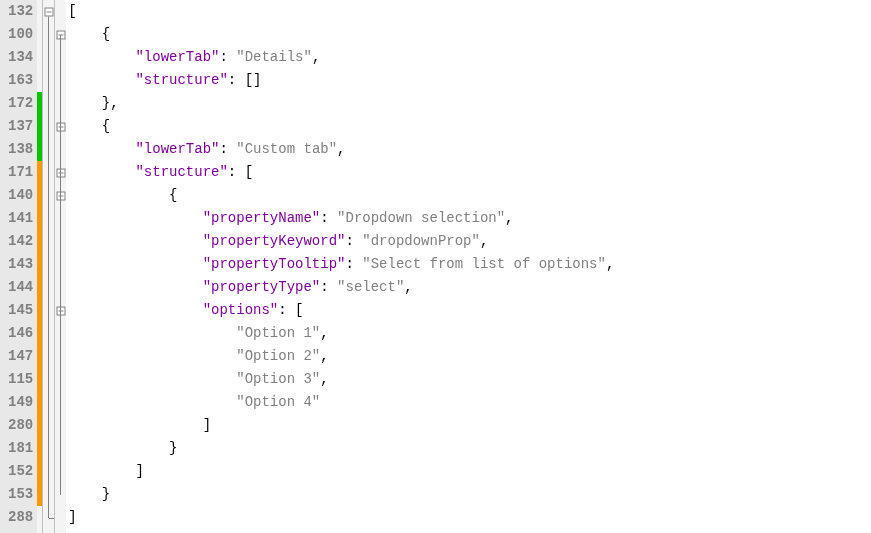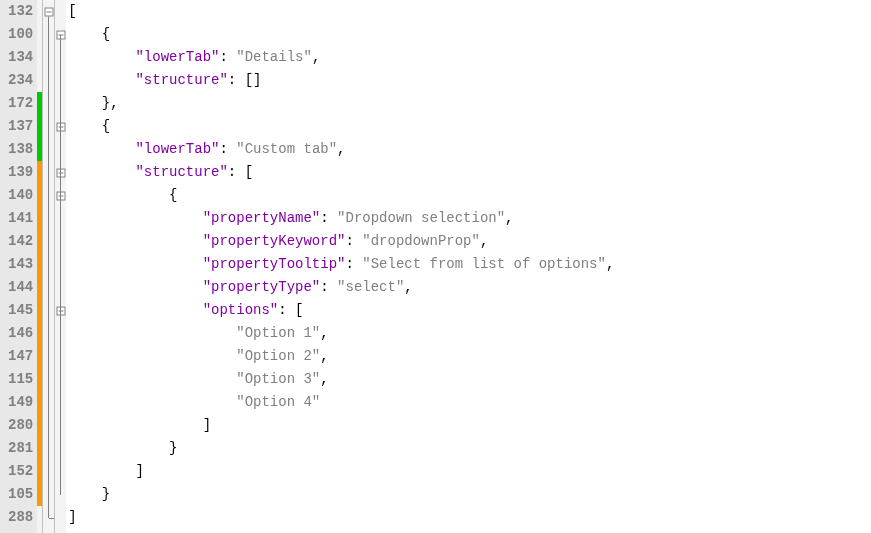--- a/index.html
+++ b/index.html
@@ -140,39 +140,39 @@
       color: #000000;
     }
   </style>
 </head>
 <body>
 
 <div class="line-number-gutter">
   <div class="line-number">132</div>
   <div class="line-number">100</div>
   <div class="line-number">134</div>
-  <div class="line-number">234</div>
+  <div class="line-number">163</div>
   <div class="line-number">172</div>
   <div class="line-number">137</div>
   <div class="line-number">138</div>
-  <div class="line-number">139</div>
+  <div class="line-number">171</div>
   <div class="line-number">140</div>
   <div class="line-number">141</div>
   <div class="line-number">142</div>
   <div class="line-number">143</div>
   <div class="line-number">144</div>
   <div class="line-number">145</div>
   <div class="line-number">146</div>
   <div class="line-number">147</div>
   <div class="line-number">115</div>
   <div class="line-number">149</div>
   <div class="line-number">280</div>
-  <div class="line-number">281</div>
+  <div class="line-number">181</div>
   <div class="line-number">152</div>
-  <div class="line-number">105</div>
+  <div class="line-number">153</div>
   <div class="line-number">288</div>
 </div>
 
 <div class="marker-gutter" id="marker-gutter">
     <div class="marker"></div>
     <div class="marker"></div>
     <div class="marker"></div>
     <div class="marker"></div>
     <div class="marker green"></div>
     <div class="marker green"></div>

